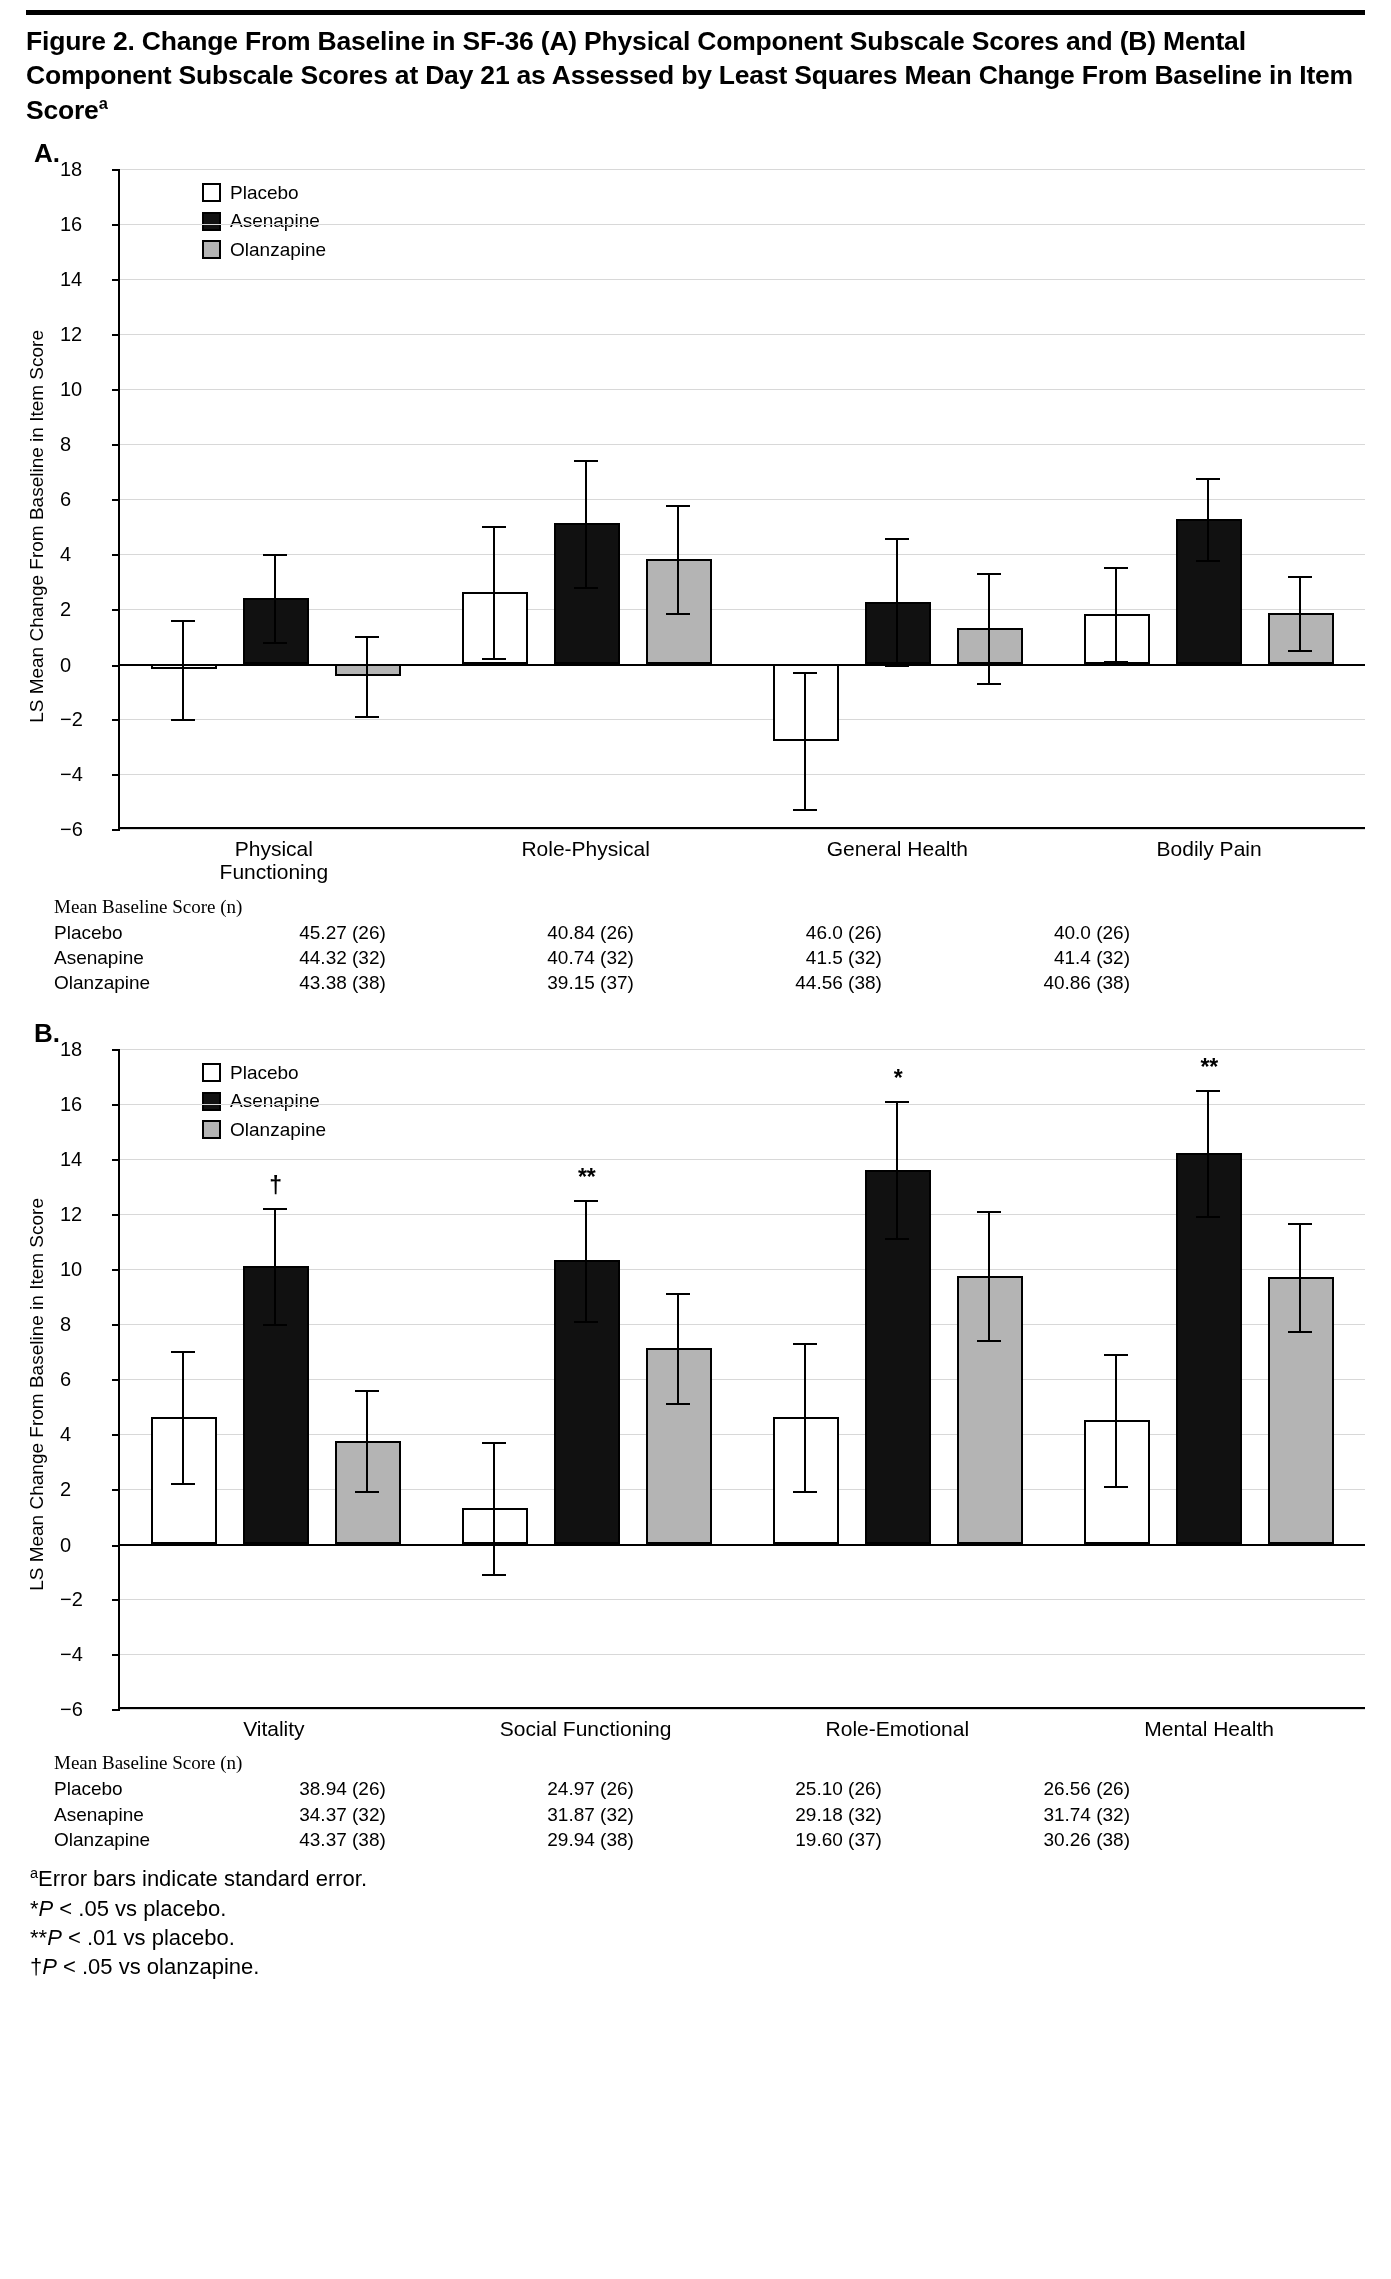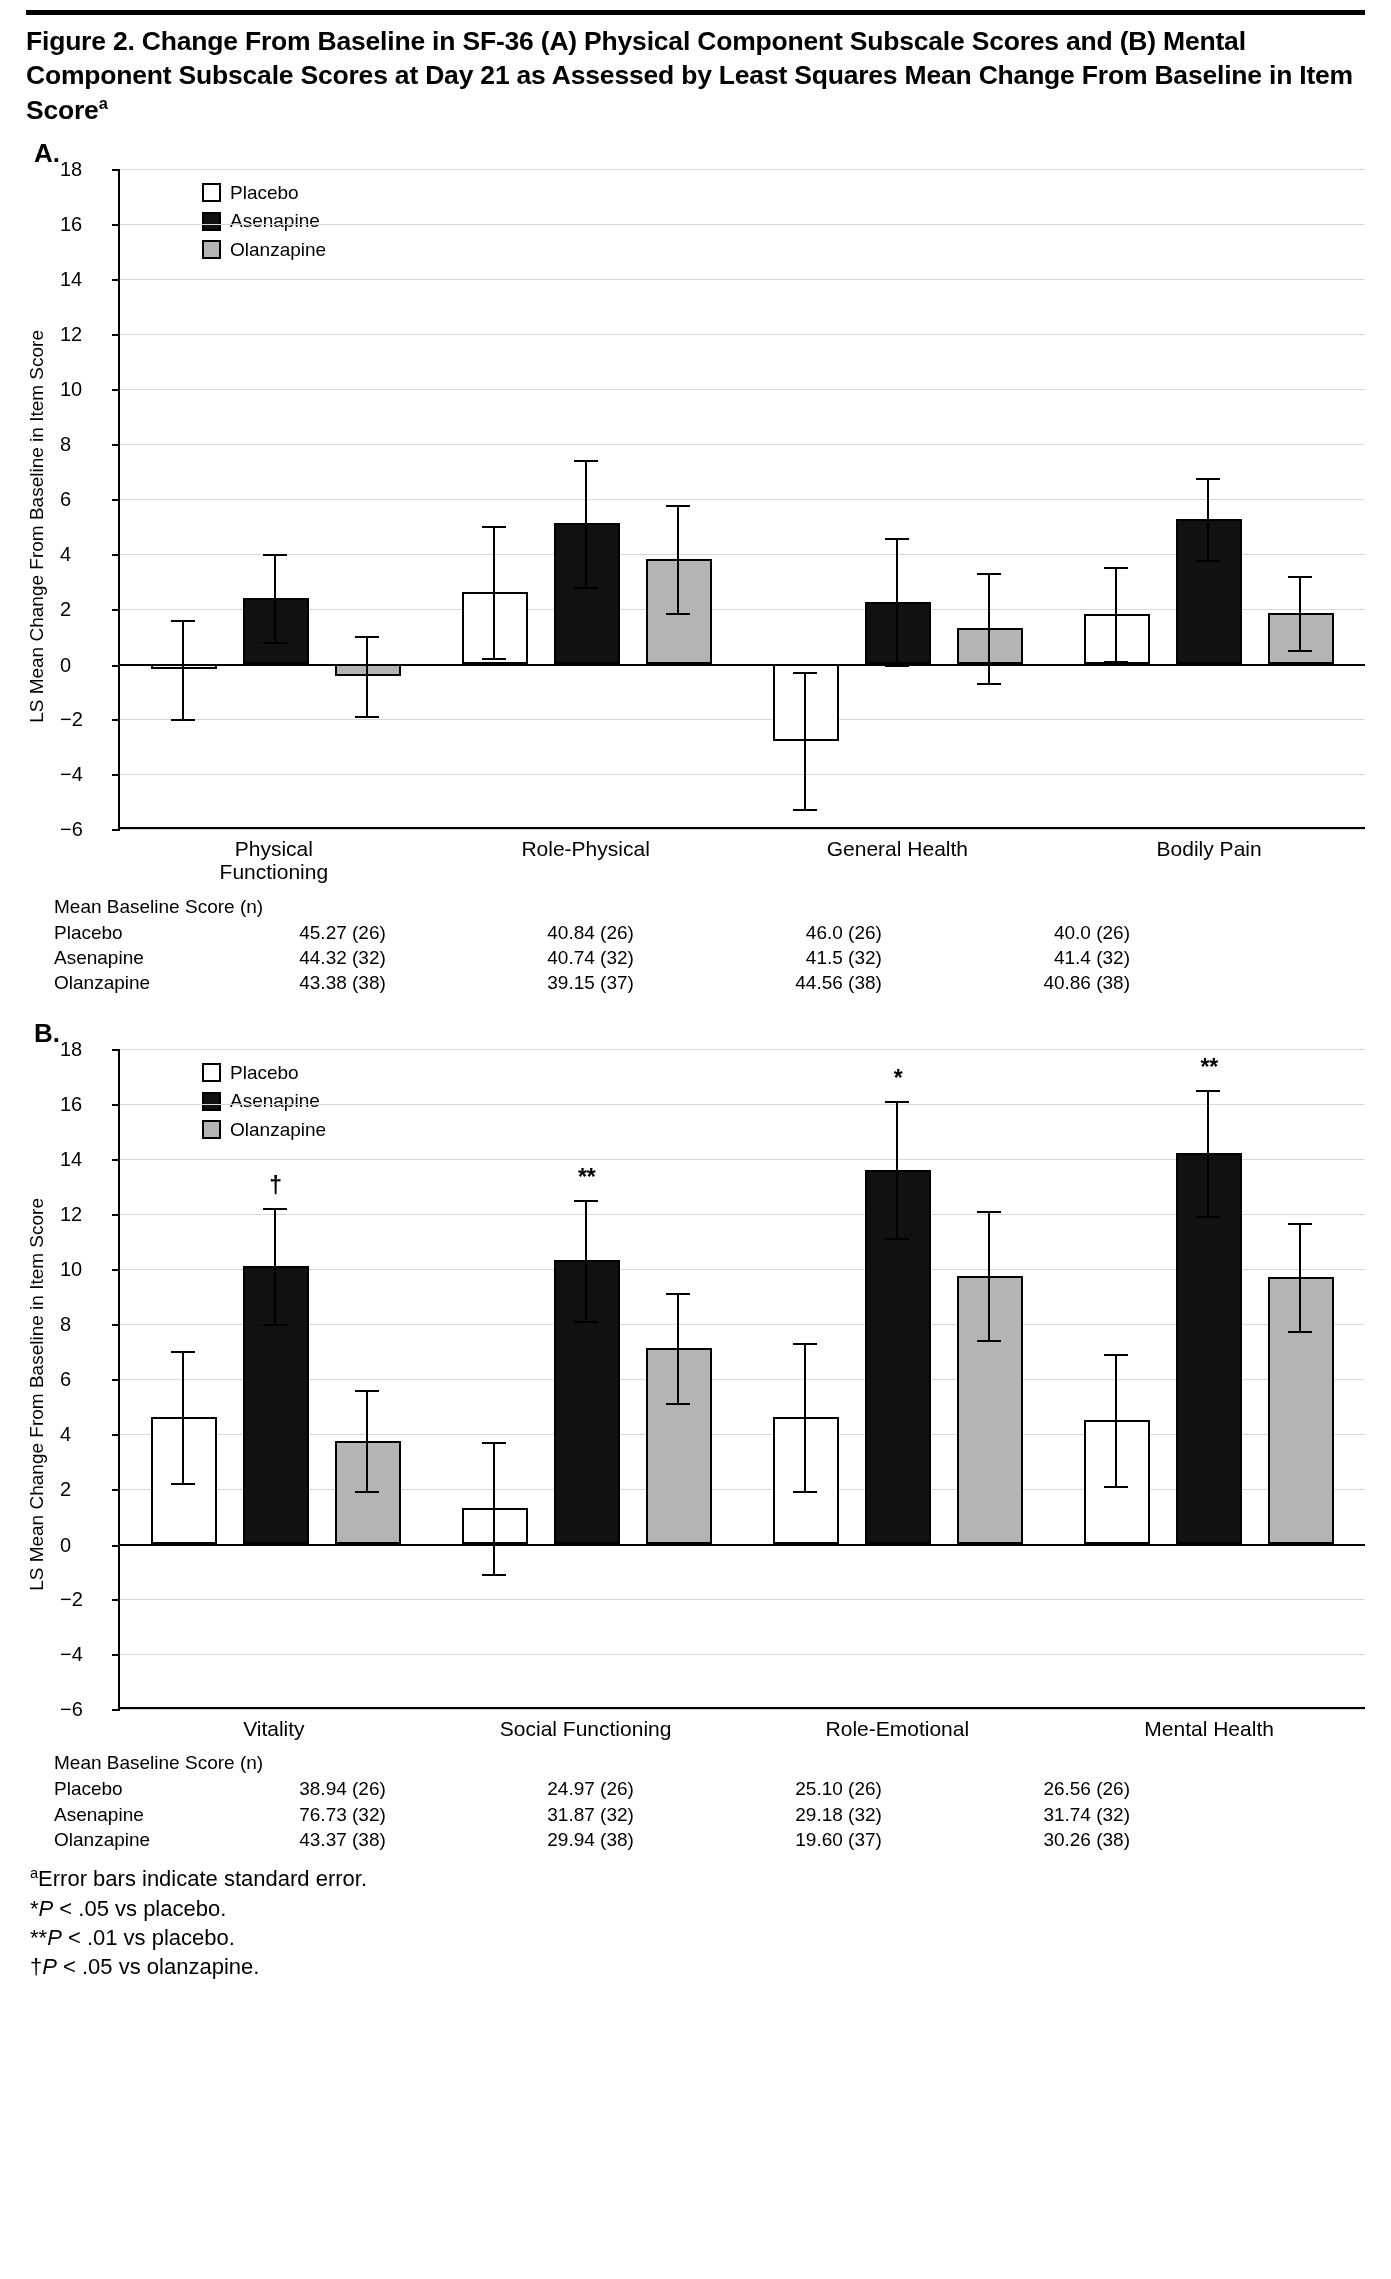--- a/index.html
+++ b/index.html
@@ -118,21 +118,21 @@
     width:19px;height:19px;border:2px solid #000;box-sizing:border-box;display:inline-block;
   }
   .legend .sw.placebo{background:#fff;}
   .legend .sw.asenapine{background:#111;}
   .legend .sw.olanzapine{background:#b4b4b4;}
 
   
   .basetable{
     margin:10px 0 0 28px;font-size:19px;line-height:1.33;
   }
-  .basetable .caption{margin-bottom:1px;}
+  .basetable .caption{margin-bottom:1px;font-family:Liberation Serif, serif;}
   .basetable table{border-collapse:collapse;width:1150px;}
   .basetable td{padding:0;font-size:19px;}
   .basetable td.name{width:190px;}
   .basetable td.val{width:240px;text-align:right;padding-right:74px;}
 
   .footnotes{
     margin:12px 0 0 4px;font-size:22px;line-height:1.33;
   }
   .footnotes .fn{white-space:nowrap;}
   .footnotes sup{font-size:0.66em;vertical-align:super;}
@@ -535,21 +535,21 @@
           <tbody>
             <tr>
               <td class="name">Placebo</td>
               <td class="val">38.94 (26)</td>
               <td class="val">24.97 (26)</td>
               <td class="val">25.10 (26)</td>
               <td class="val">26.56 (26)</td>
             </tr>
             <tr>
               <td class="name">Asenapine</td>
-              <td class="val">76.73 (32)</td>
+              <td class="val">34.37 (32)</td>
               <td class="val">31.87 (32)</td>
               <td class="val">29.18 (32)</td>
               <td class="val">31.74 (32)</td>
             </tr>
             <tr>
               <td class="name">Olanzapine</td>
               <td class="val">43.37 (38)</td>
               <td class="val">29.94 (38)</td>
               <td class="val">19.60 (37)</td>
               <td class="val">30.26 (38)</td>

